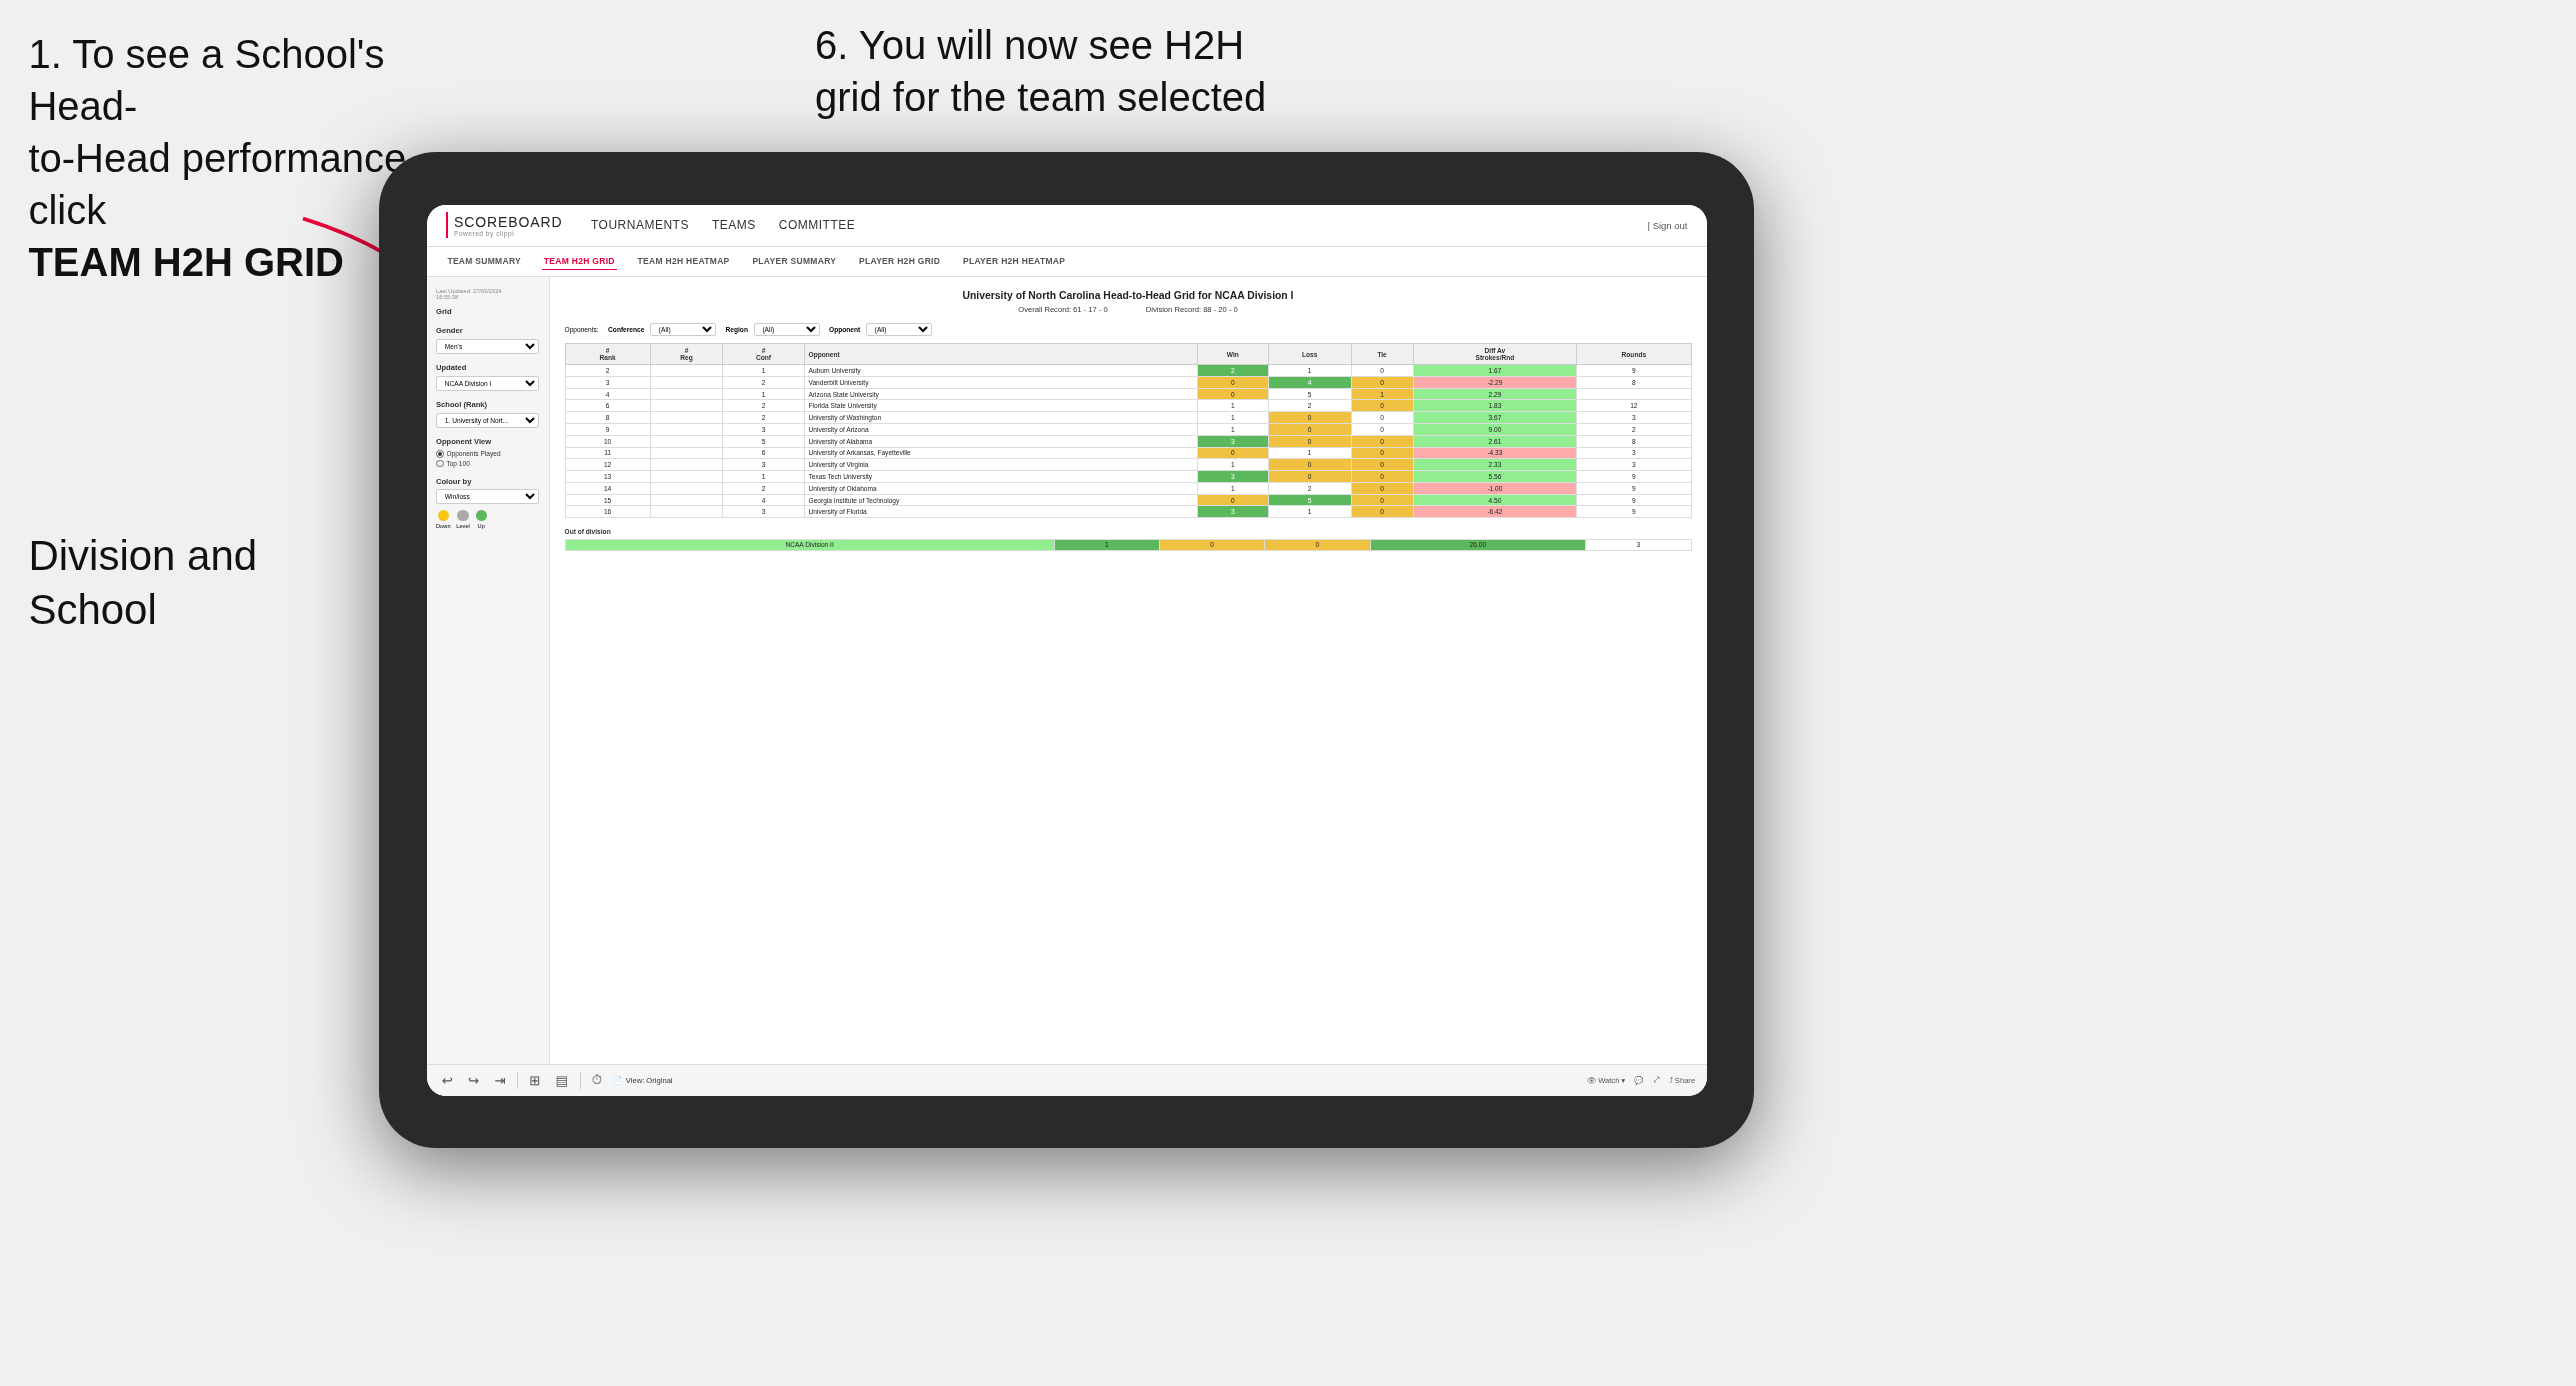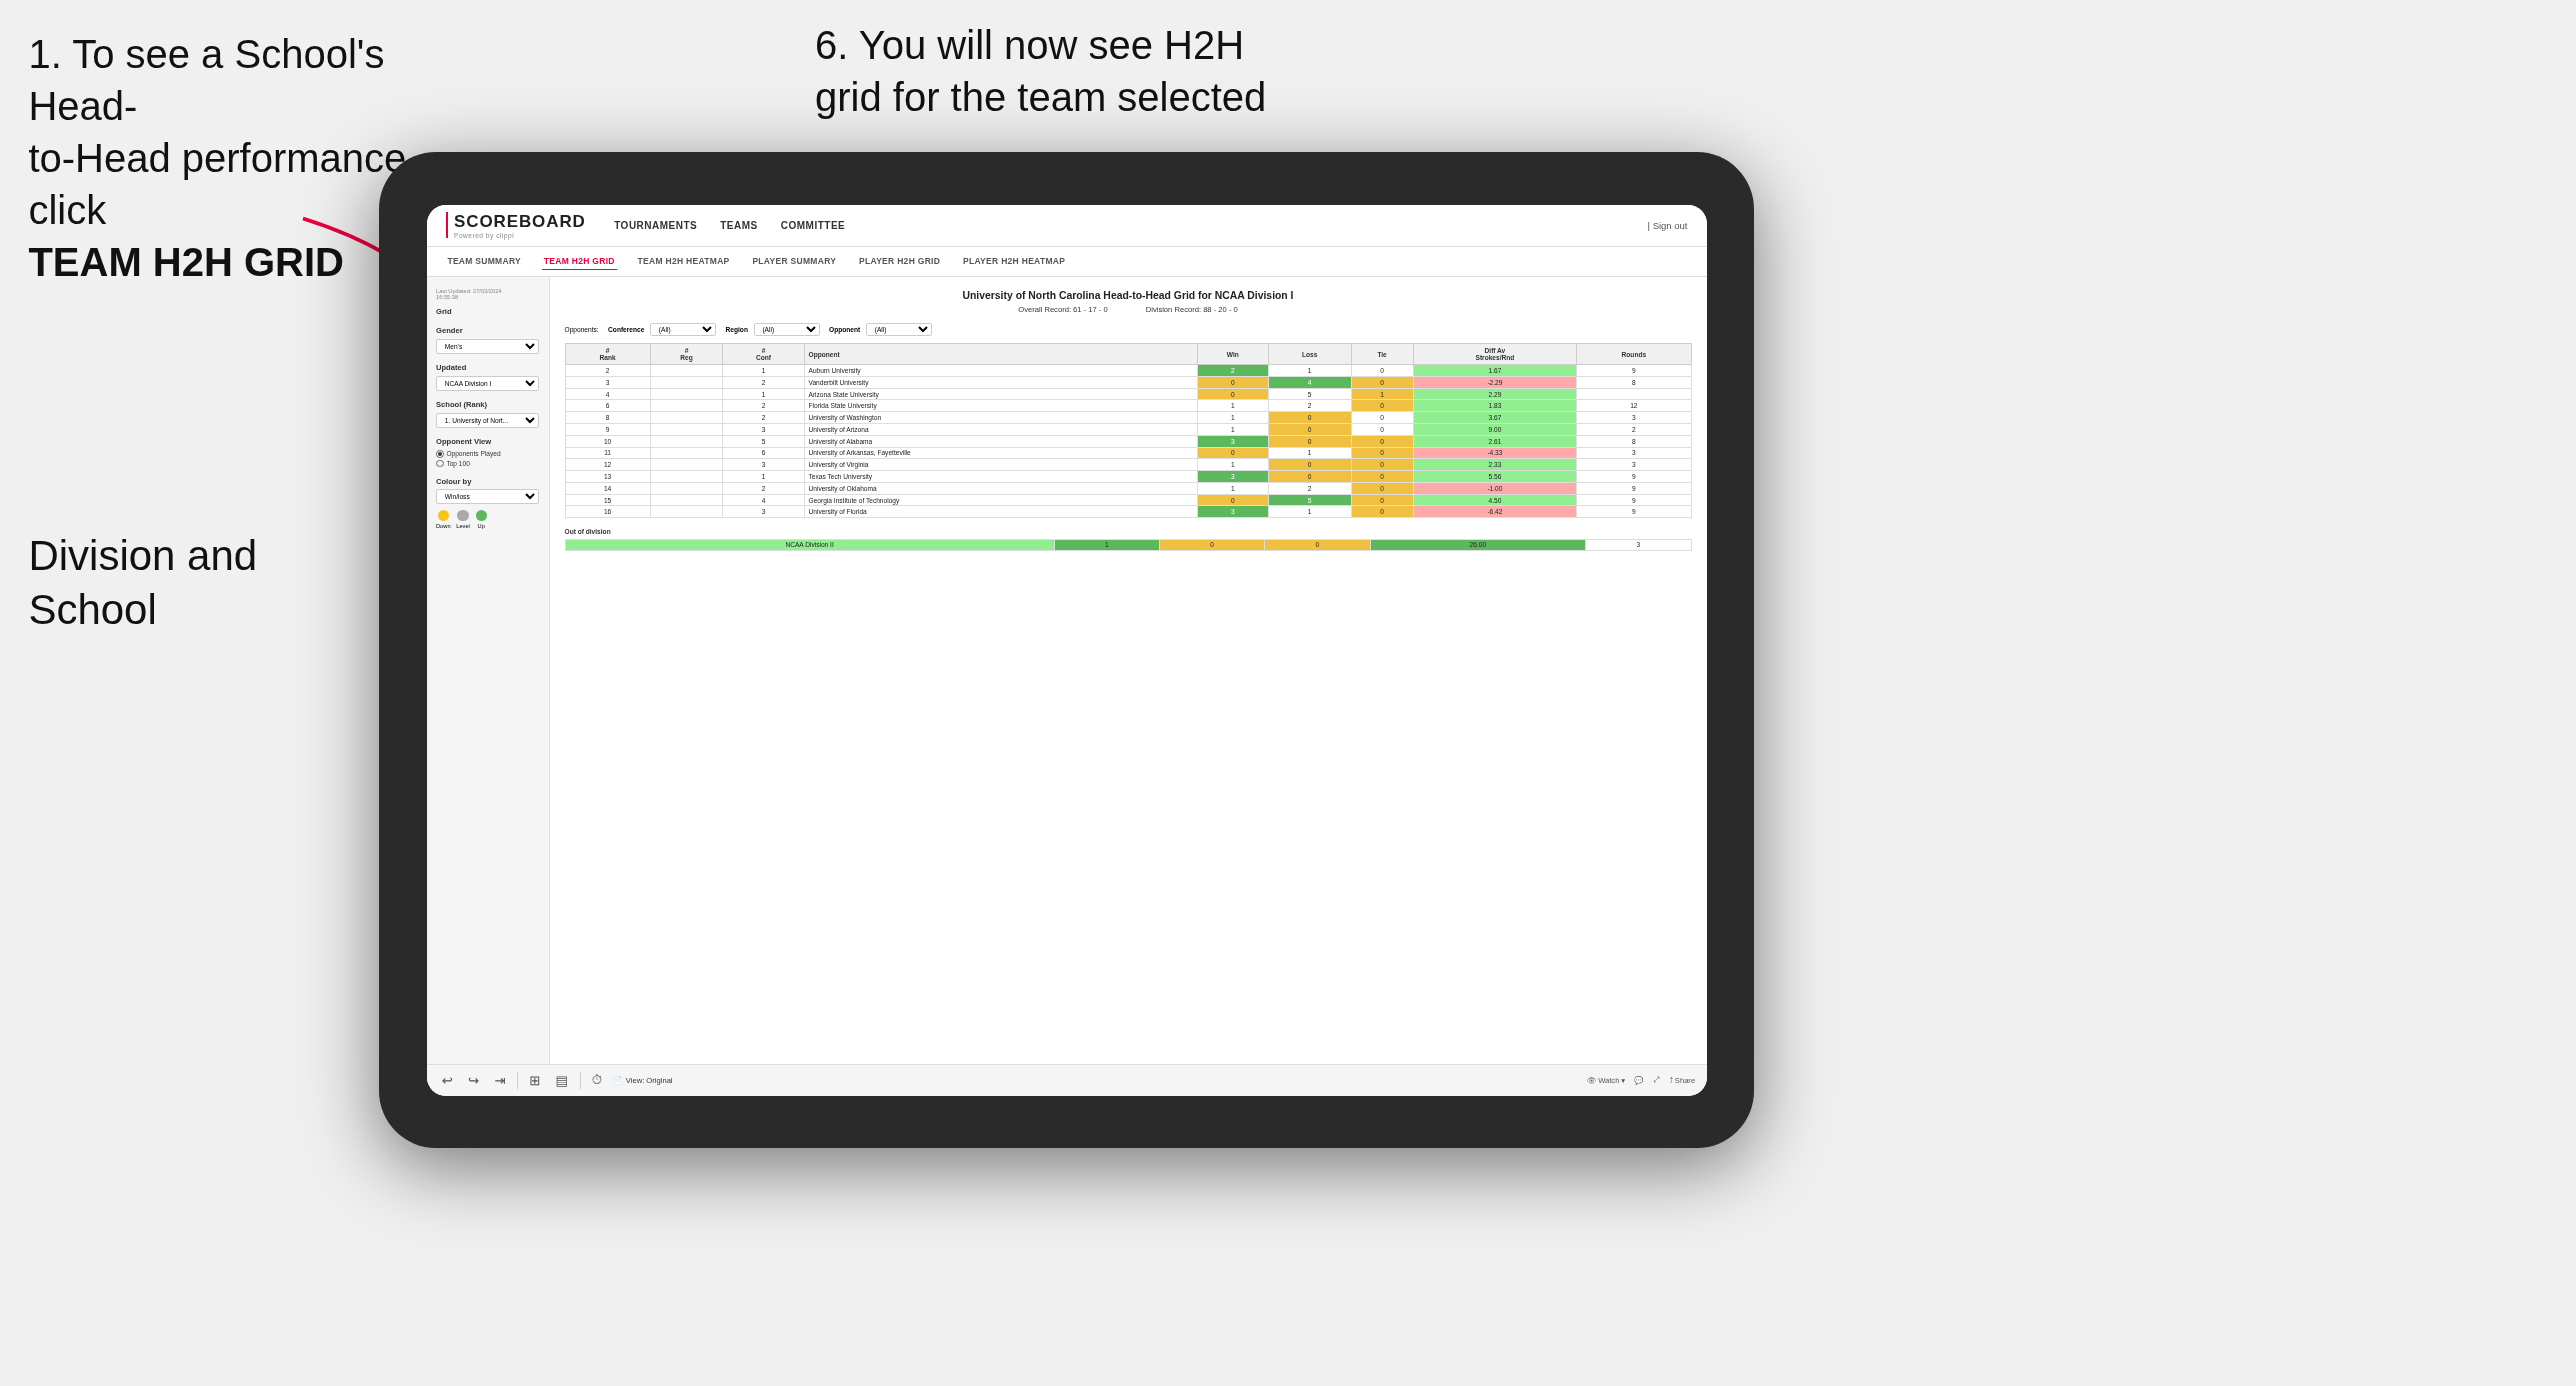--- a/index.html
+++ b/index.html
@@ -64,22 +64,22 @@
       padding: 0 19px;
       height: 42px;
       flex-shrink: 0;
     }
     .nav-logo {
       display: flex;
       align-items: center;
       margin-right: 28.4px;
     }
     .logo-text {
-      font-size: 17px;
-      font-weight: 700;
+      font-size: 14px;
+      font-weight: 400;
       color: #222;
       letter-spacing: 0.9px;
     }
     .logo-sub {
       font-size: 6.6px;
       color: #888;
       display: block;
       letter-spacing: 0.5px;
     }
     .logo-bar {
@@ -87,24 +87,24 @@
       height: 26.5px;
       background: #e8003d;
       margin-right: 5.7px;
     }
     .nav-links {
       display: flex;
       gap: 23px;
       flex: 1;
     }
     .nav-link {
-      font-size: 10px;
+      font-size: 12px;
       color: #333;
       text-transform: uppercase;
-      font-weight: 700;
+      font-weight: 400;
       letter-spacing: 0.5px;
       cursor: pointer;
       padding: 3.8px 0;
     }
     .nav-sign-out {
       font-size: 9.5px;
       color: #555;
       text-align: center;
     }
 

